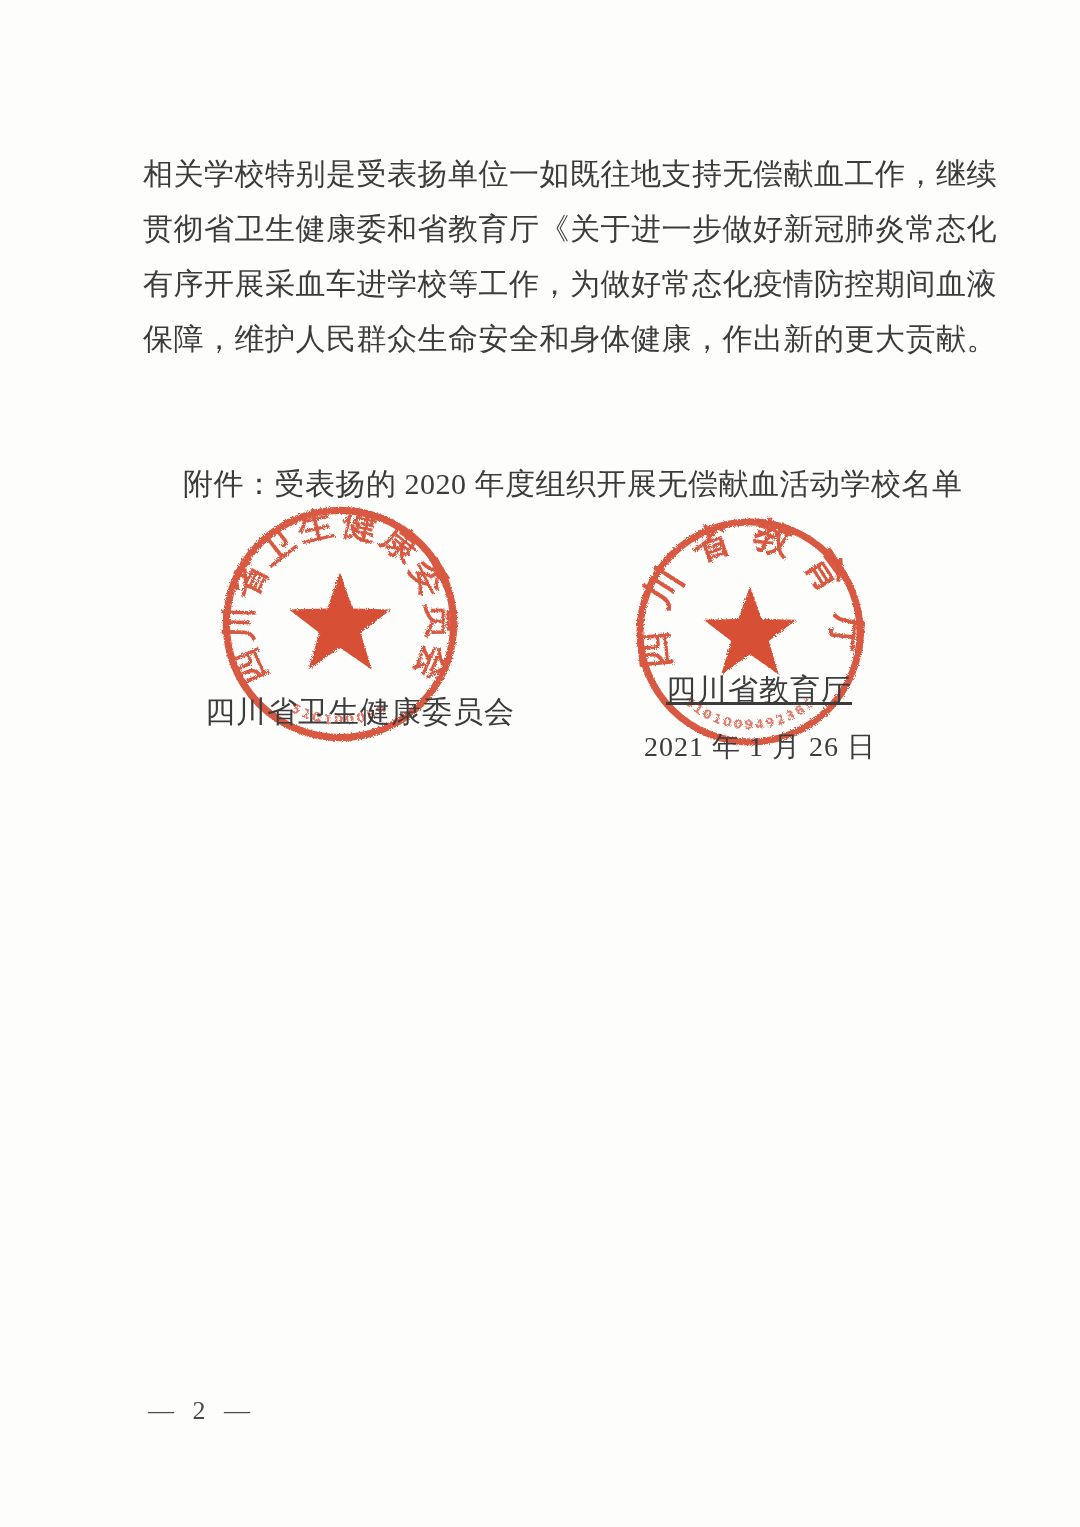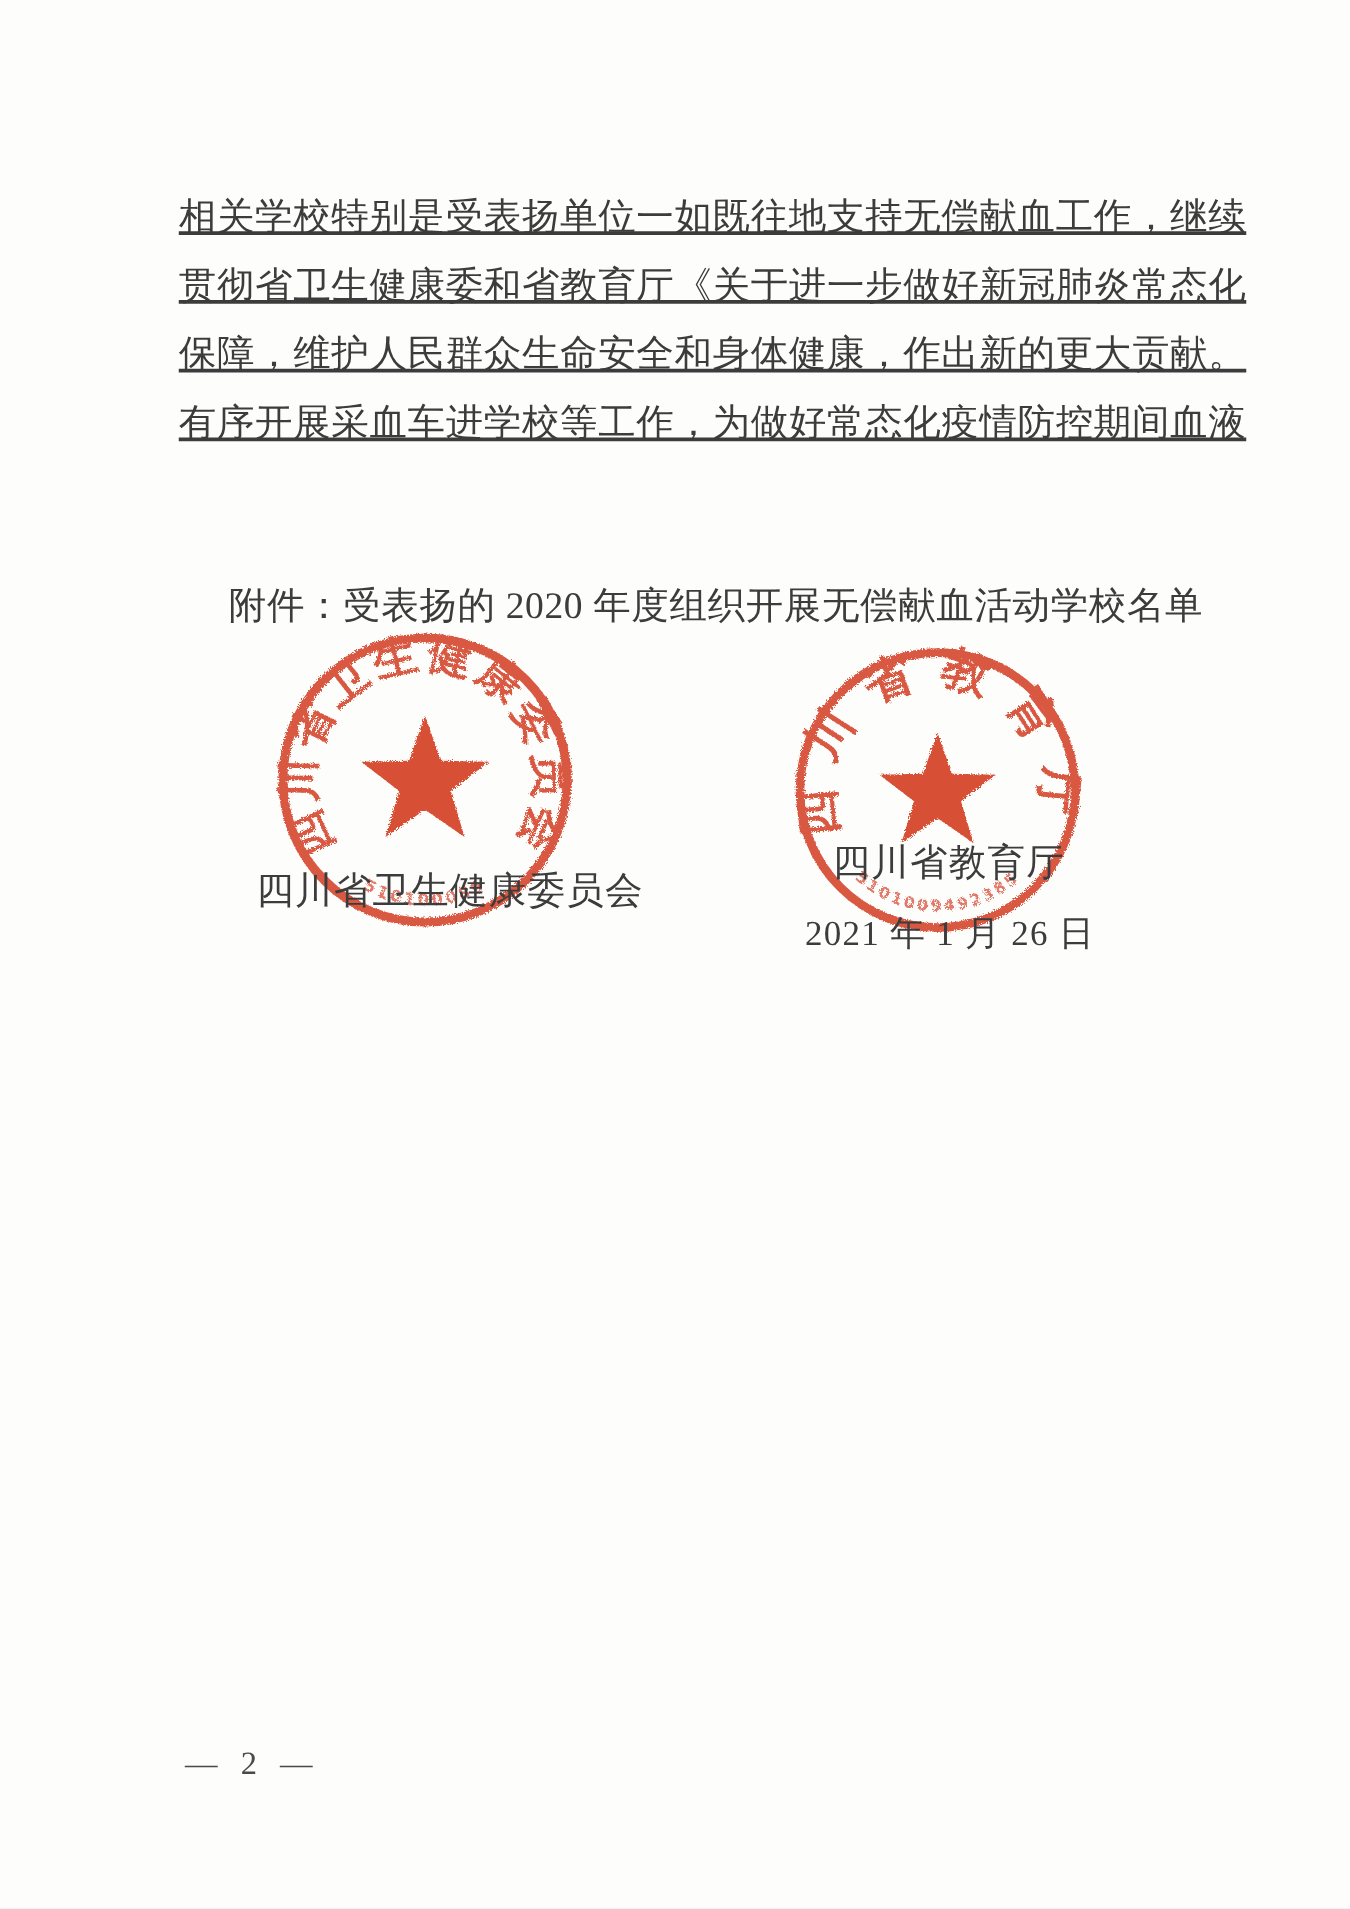--- a/index.html
+++ b/index.html
@@ -14,21 +14,21 @@
   }
   .para{
     position:absolute;
     left:143px;top:146px;
     width:820px;
     font-size:30px;
     line-height:55px;
     letter-spacing:0.5px;
     text-align:justify;
   }
-  .para .line{white-space:nowrap;text-decoration:underline;}
+  .para .line{white-space:nowrap;}
   .attachment{
     position:absolute;
     left:183px;top:464px;
     font-size:30px;
     letter-spacing:0.5px;
     white-space:nowrap;
     text-align:right;
   }
   .seal{
     position:absolute;
@@ -56,21 +56,21 @@
     font-weight:bold;
   }
   .orgname{
     position:absolute;
     top:670px;
     font-size:30px;
     letter-spacing:1px;
     white-space:nowrap;
   }
   .orgname-left{left:205px;margin-top:22px;}
-  .orgname-right{left:666px;}
+  .orgname-right{left:666px;text-decoration:underline;}
   .sign-date{
     position:absolute;
     left:644px;top:728px;
     font-size:28px;
     letter-spacing:1px;
     white-space:nowrap;
   }
   .page-number{
     position:absolute;
     left:148px;top:1396px;
@@ -81,22 +81,22 @@
   }
 </style>
 </head>
 <body>
 
 <div class="page">
 
   <div class="para">
     <div class="line">相关学校特别是受表扬单位一如既往地支持无偿献血工作，继续</div>
     <div class="line">贯彻省卫生健康委和省教育厅《关于进一步做好新冠肺炎常态化</div>
+    <div class="line">有序开展采血车进学校等工作，为做好常态化疫情防控期间血液</div>
     <div class="line">保障，维护人民群众生命安全和身体健康，作出新的更大贡献。</div>
-    <div class="line">有序开展采血车进学校等工作，为做好常态化疫情防控期间血液</div>
   </div>
 
   <div class="attachment">附件：受表扬的 2020 年度组织开展无偿献血活动学校名单</div>
 
   <svg class="seal seal-left" viewBox="0 0 240 240">
     <defs>
       <path id="arcL" d="M 52.2 173 A 86 86 0 1 1 187.8 173"></path>
       <path id="serL" d="M 57.6 194.3 A 97 97 0 0 0 182.4 194.3"></path>
       <filter id="roughL">
         <feTurbulence type="fractalNoise" baseFrequency="0.9" numOctaves="2" result="n"></feTurbulence>

